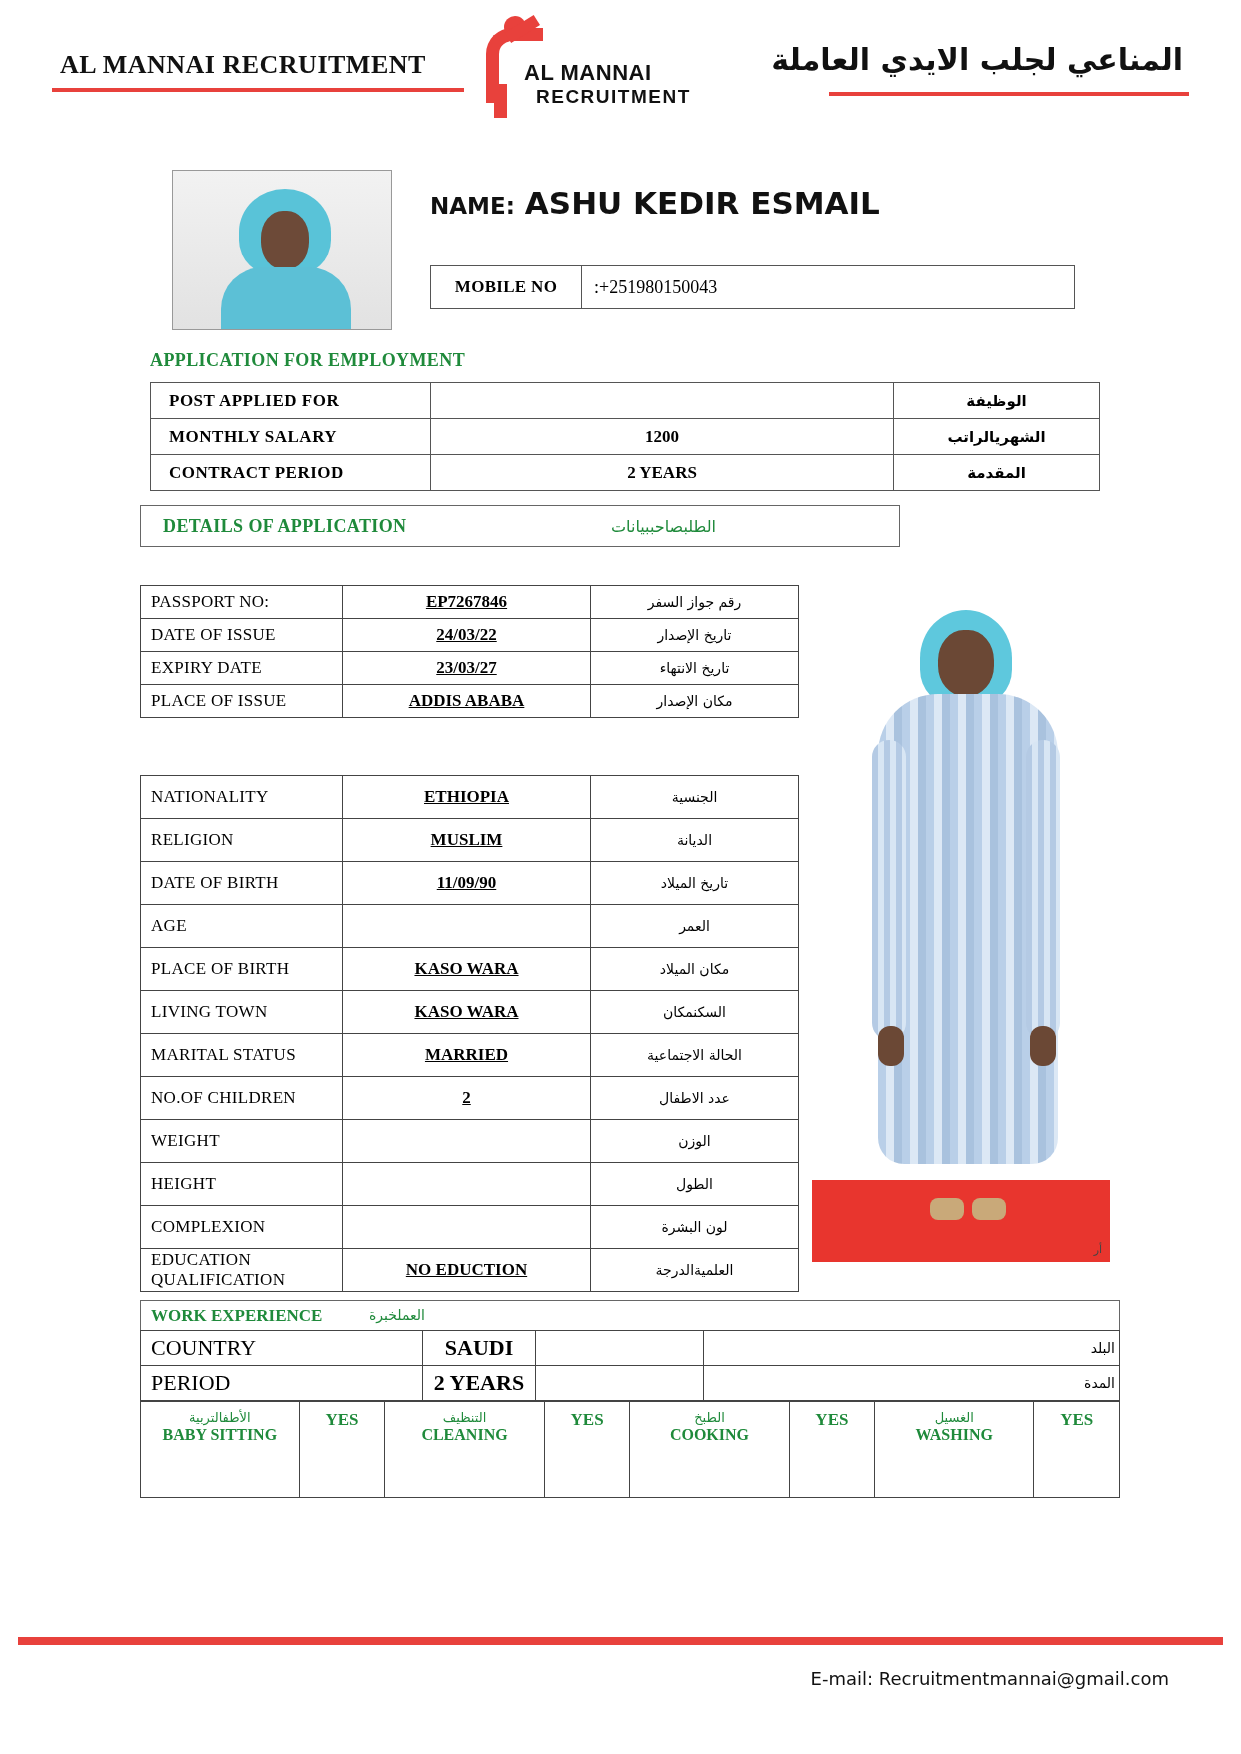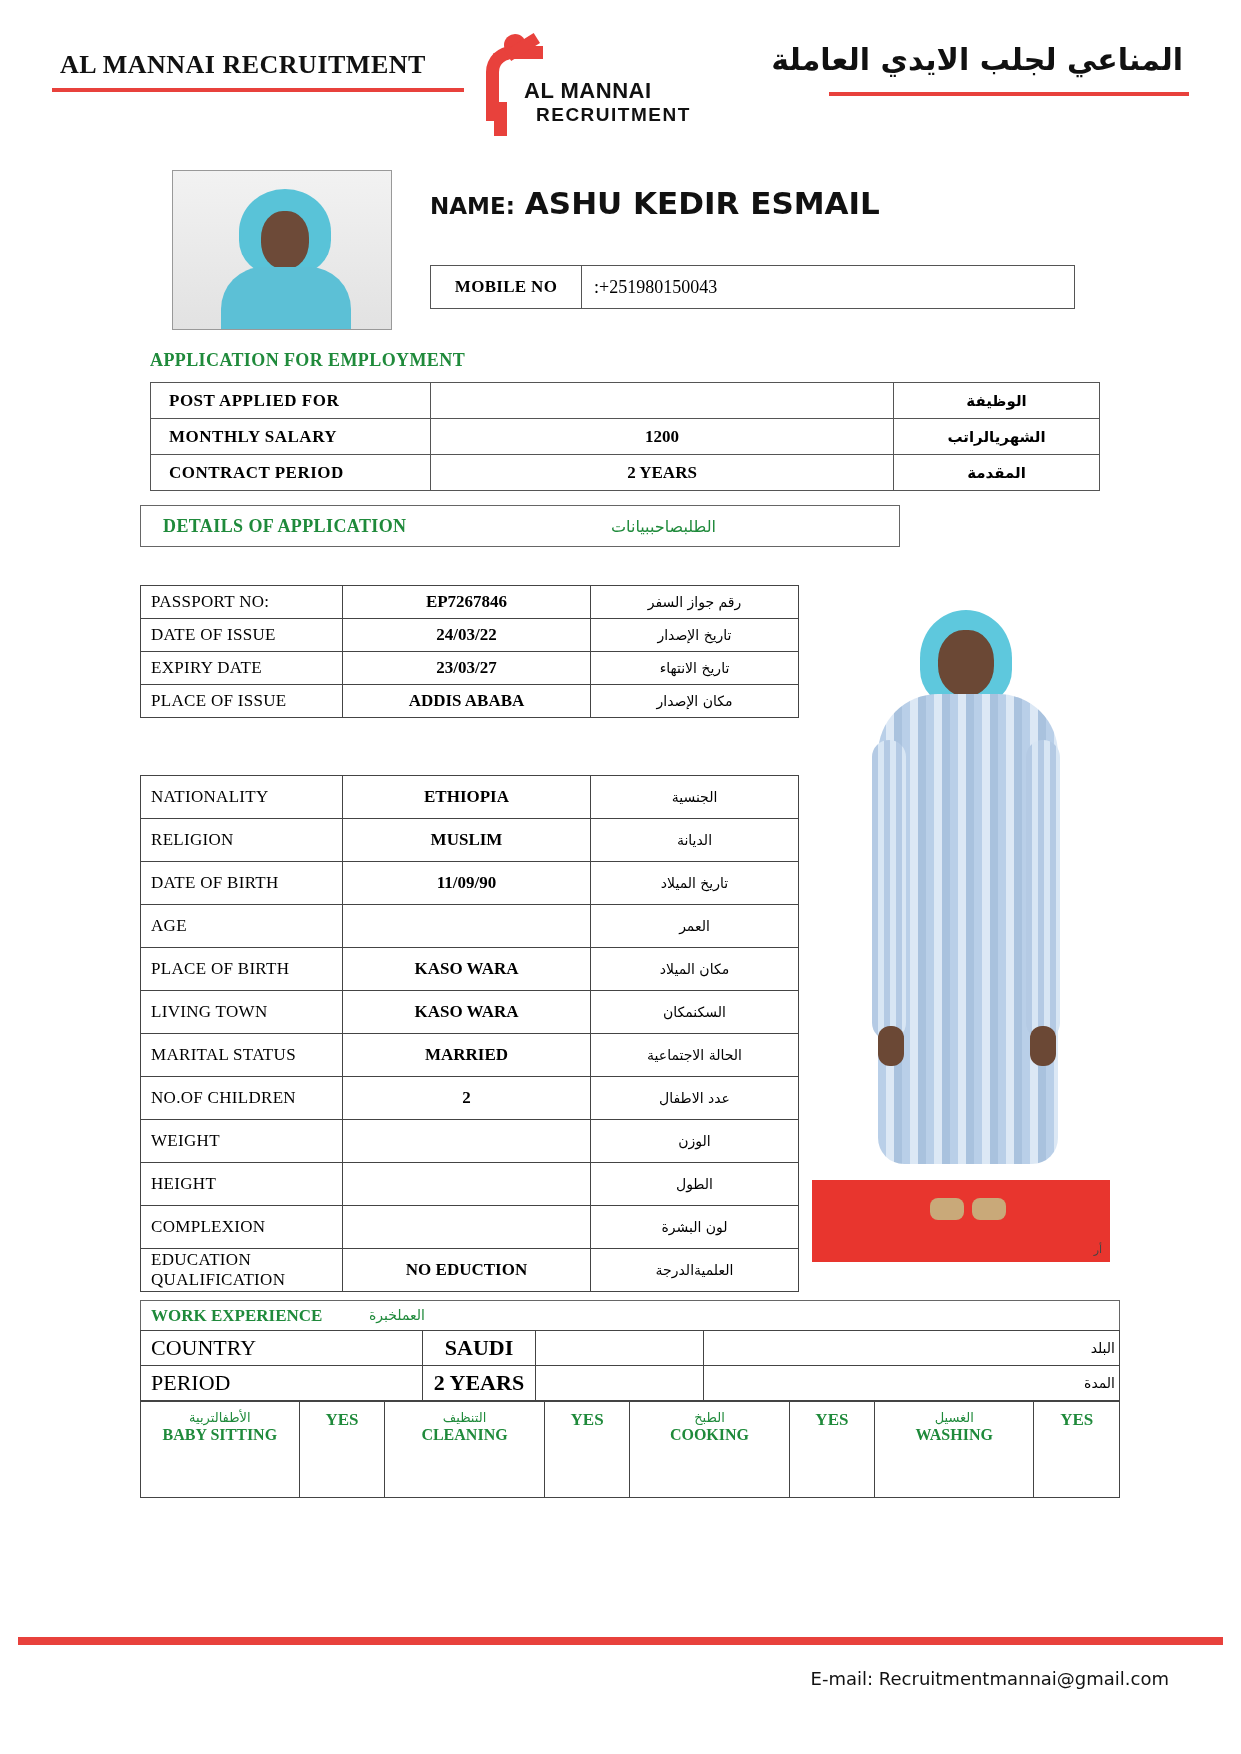--- a/index.html
+++ b/index.html
@@ -46,21 +46,21 @@
     direction: rtl;
   }
   .brand-right-underline {
     position: absolute;
     right: 52px; top: 92px;
     width: 360px; height: 4px;
     background: #e8413c;
   }
   .logo {
     position: absolute;
-    left: 480px; top: 28px;
+    left: 480px; top: 10px;
     width: 200px; height: 118px;
   }
   .logo .dot {
     position: absolute;
     left: 24px; top: 6px;
     width: 22px; height: 22px;
     border-radius: 50%;
     background: #e8413c;
   }
   .logo .body-shape {
@@ -256,20 +256,21 @@
   }
   .mini-table td.l {
     width: 190px;
     padding-left: 10px;
     letter-spacing: 0.3px;
   }
   .mini-table td.m {
     width: 245px;
     text-align: center;
     font-weight: bold;
+    text-decoration: underline;
   }
   .mini-table td.r {
     width: 205px;
     text-align: center;
     font-family: "DejaVu Sans", sans-serif;
     font-size: 14px;
     direction: rtl;
   }
   #passport-table { left: 140px; top: 585px; }
   #personal-table { left: 140px; top: 775px; }

